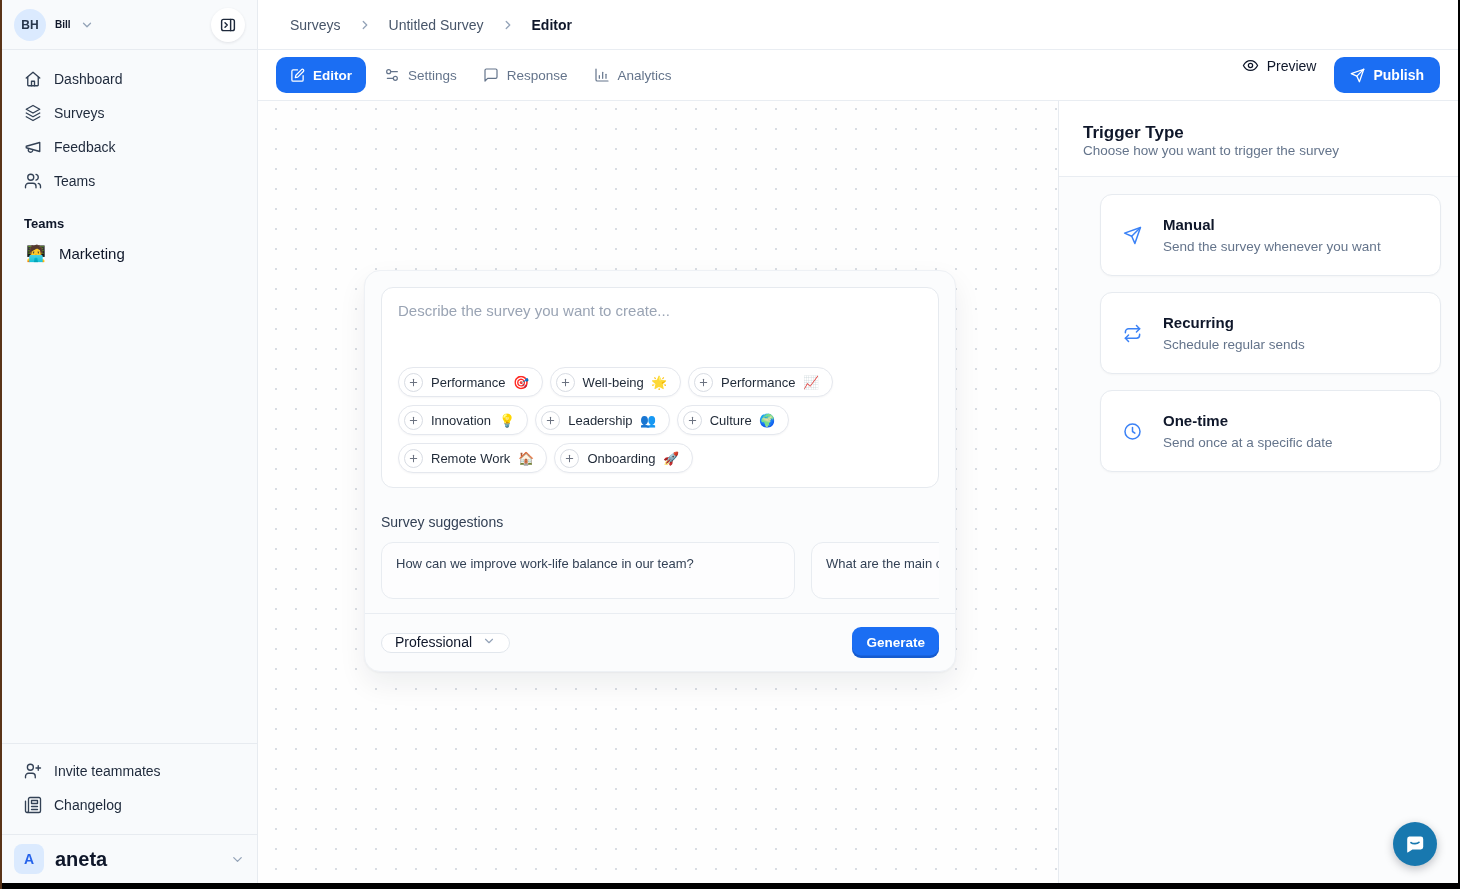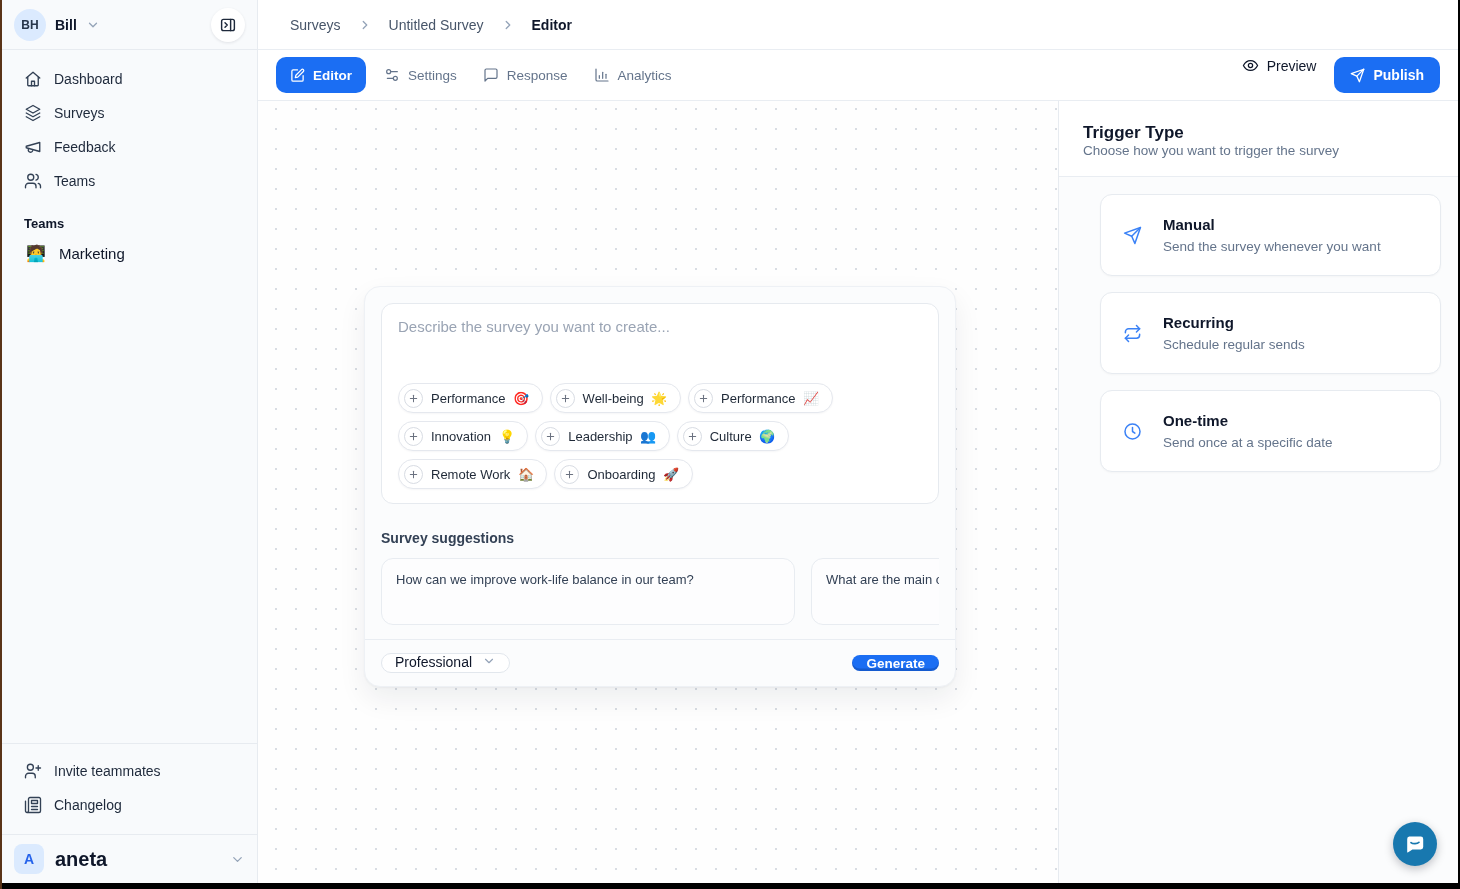--- a/index.html
+++ b/index.html
@@ -6,21 +6,21 @@
   html, body { width: 1460px; height: 889px; overflow: hidden; }
   body { background: #000; font-family: "Liberation Sans", sans-serif; color: #0f172a; }
   .edge-left { position: fixed; left: 0; top: 0; bottom: 0; width: 2px; background: #5a3418; z-index: 50; }
   .frame { position: fixed; top: 0; left: 2px; right: 2px; bottom: 6px; background: #fff; display: flex; overflow: hidden; }
 
   
   .sidebar { width: 256px; flex: 0 0 256px; background: #f8fafc; border-right: 1px solid #e7ebf0; display: flex; flex-direction: column; }
   .sb-header { height: 50px; flex: 0 0 50px; display: flex; align-items: center; padding: 0 12px; border-bottom: 1px solid #e7ebf0; }
   .ws-btn { display: flex; align-items: center; gap: 9px; border: none; background: transparent; cursor: pointer; font-family: inherit; }
   .ws-avatar { width: 32px; height: 32px; border-radius: 50%; background: #dbeafe; color: #27364b; font-size: 12px; font-weight: 700; display: flex; align-items: center; justify-content: center; }
-  .ws-name { font-size: 14px; font-weight: 700; color: #0f172a; }
+  .ws-name { font-size: 10px; font-weight: 700; color: #0f172a; }
   .sb-collapse { margin-left: auto; width: 34px; height: 34px; border-radius: 50%; background: #fff; border: none; box-shadow: 0 1px 3px rgba(15,23,42,.10); display: flex; align-items: center; justify-content: center; color: #1e293b; cursor: pointer; }
   .sb-nav { padding: 12px 12px 0; }
   .nav-item { display: flex; align-items: center; gap: 12px; padding: 8px 10px; border-radius: 8px; font-size: 14px; font-weight: 500; color: #1e293b; cursor: pointer; }
   .nav-item .ic { color: #334155; display: flex; }
   .sb-section-label { padding: 18px 12px 6px 22px; font-size: 13px; font-weight: 700; color: #0f172a; }
   .team-item { display: flex; align-items: center; gap: 13px; margin: 0 12px; padding: 8px 10px 8px 12px; border-radius: 8px; font-size: 15px; font-weight: 500; color: #0f172a; cursor: pointer; }
   .team-emoji { font-size: 16px; line-height: 1; }
   .sb-spacer { flex: 1; }
   .sb-footer { border-top: 1px solid #e7ebf0; padding: 10px 12px 4px; }
   .sb-account { border-top: 1px solid #e7ebf0; margin-top: 8px; padding: 9px 12px; display: flex; align-items: center; gap: 11px; cursor: pointer; }
@@ -40,38 +40,38 @@
   .toolbar-right { margin-left: auto; display: flex; align-items: flex-start; gap: 18px; }
   .preview-btn { display: flex; align-items: center; gap: 8px; border: none; background: transparent; color: #0f172a; font-size: 14px; font-weight: 500; font-family: inherit; cursor: pointer; }
   .publish-btn { display: flex; align-items: center; gap: 8px; height: 36px; padding: 0 16px; border: none; border-radius: 10px; background: #1b6ef3; color: #fff; font-size: 14px; font-weight: 600; font-family: inherit; cursor: pointer; }
 
   
   .workarea { flex: 1; display: flex; min-height: 0; }
   .canvas { flex: 1; position: relative; background-color: #fefefe;
             background-image: radial-gradient(circle, #d9dde3 1.4px, transparent 1.5px);
             background-size: 20px 20px; background-position: 8px 18px; overflow: hidden; }
 
-  .composer { position: absolute; left: 106px; top: 169px; width: 592px; background: #fbfcfd; border: 1px solid #eef1f5; border-radius: 16px; box-shadow: 0 1px 2px rgba(16,24,40,.04), 0 12px 28px rgba(16,24,40,.07); margin-top: 16px; }
+  .composer { position: absolute; left: 106px; top: 169px; width: 592px; background: #fbfcfd; border: 1px solid #eef1f5; border-radius: 16px; box-shadow: 0 1px 2px rgba(16,24,40,.04), 0 12px 28px rgba(16,24,40,.07); }
   .composer-body { padding: 16px 16px 0; }
   .prompt-card { background: #fff; border: 1px solid #e6eaef; border-radius: 12px; height: 201px; padding: 14px 16px; display: flex; flex-direction: column; }
   .prompt-input { border: none; outline: none; resize: none; flex: 1; font-family: inherit; font-size: 15px; color: #0f172a; background: transparent; }
   .prompt-input::placeholder { color: #9aa4b4; }
   .chips { display: flex; flex-wrap: wrap; gap: 8px 7px; }
   .chip { display: flex; align-items: center; gap: 8px; height: 30px; padding: 0 12px 0 5px; background: #fff; border: 1px solid #e5e8ee; border-radius: 16px; box-shadow: 0 1px 2px rgba(16,24,40,.04); font-family: inherit; font-size: 13px; color: #1f2937; cursor: pointer; }
   .chip-plus { width: 19px; height: 19px; border-radius: 50%; border: 1px solid #d8dce3; color: #6b7280; display: flex; align-items: center; justify-content: center; }
   .chip-emoji { font-size: 13px; line-height: 1; }
-  .sugg-title { margin-top: 26px; font-size: 14px; font-weight: 700; color: #334155; }
+  .sugg-title { margin-top: 26px; font-size: 14px; font-weight: 400; color: #334155; }
   .sugg-row { margin-top: 12px; display: flex; gap: 16px; overflow: hidden; }
-  .sugg-card { flex: 0 0 auto; border: 1px solid #e8ecf1; border-radius: 12px; background: #fdfdfe; padding: 13px 14px; font-size: 13px; color: #334155; height: 67px; cursor: pointer; }
+  .sugg-card { flex: 0 0 auto; border: 1px solid #e8ecf1; border-radius: 12px; background: #fdfdfe; padding: 13px 14px; font-size: 13px; color: #334155; height: 57px; cursor: pointer; }
   .sugg-card.c1 { width: 414px; }
   .sugg-card.c2 { width: 310px; }
   .composer-footer { margin-top: 14px; border-top: 1px solid #e9edf2; padding: 13px 16px; display: flex; align-items: center; justify-content: space-between; }
   .tone-select { display: flex; align-items: flex-start; gap: 10px; height: 20px; padding: 0 13px; background: #fff; border: 1px solid #e2e7ed; border-radius: 12px; font-size: 14px; color: #0f172a; cursor: pointer; }
   .tone-select .ic { color: #94a3b8; display: flex; }
-  .generate-btn { height: 16px; padding: 0 14px; border: none; border-radius: 9px; background: #1b6ef3; box-shadow: inset 0 -2.5px 0 rgba(7,43,114,.28); color: #fff; font-size: 13.5px; font-weight: 600; font-family: inherit; cursor: pointer; }
+  .generate-btn { height: 31px; padding: 0 14px; border: none; border-radius: 9px; background: #1b6ef3; box-shadow: inset 0 -2.5px 0 rgba(7,43,114,.28); color: #fff; font-size: 13.5px; font-weight: 600; font-family: inherit; cursor: pointer; }
 
   
   .trigger-panel { width: 400px; flex: 0 0 400px; border-left: 1px solid #e7ebf0; background: #fbfcfd; display: flex; flex-direction: column; }
   .tp-header { background: #fff; padding: 22px 24px 18px; border-bottom: 1px solid #e9edf2; }
   .tp-title { font-size: 17px; font-weight: 700; color: #0f172a; }
   .tp-subtitle { font-size: 13.5px; color: #64748b; }
   .tp-body { padding: 17px; }
   .trigger-card { display: flex; align-items: center; gap: 21px; background: #fff; border: 1px solid #e7ebf0; border-radius: 12px; padding: 21px 22px; margin-bottom: 16px; box-shadow: 0 1px 2px rgba(16,24,40,.03); cursor: pointer; margin-left: 24px; }
   .trigger-ic { color: #3b82f6; display: flex; flex: 0 0 auto; }
   .trigger-title { font-size: 15px; font-weight: 600; color: #0f172a; }

